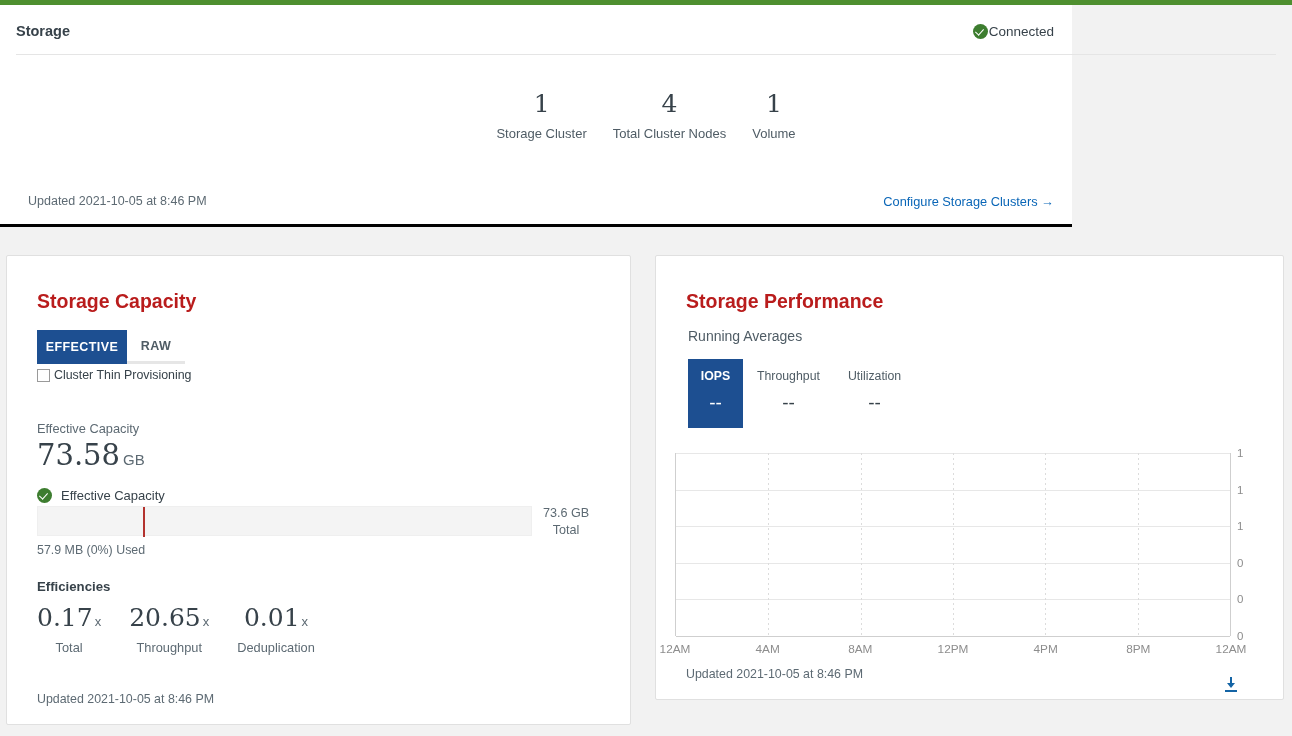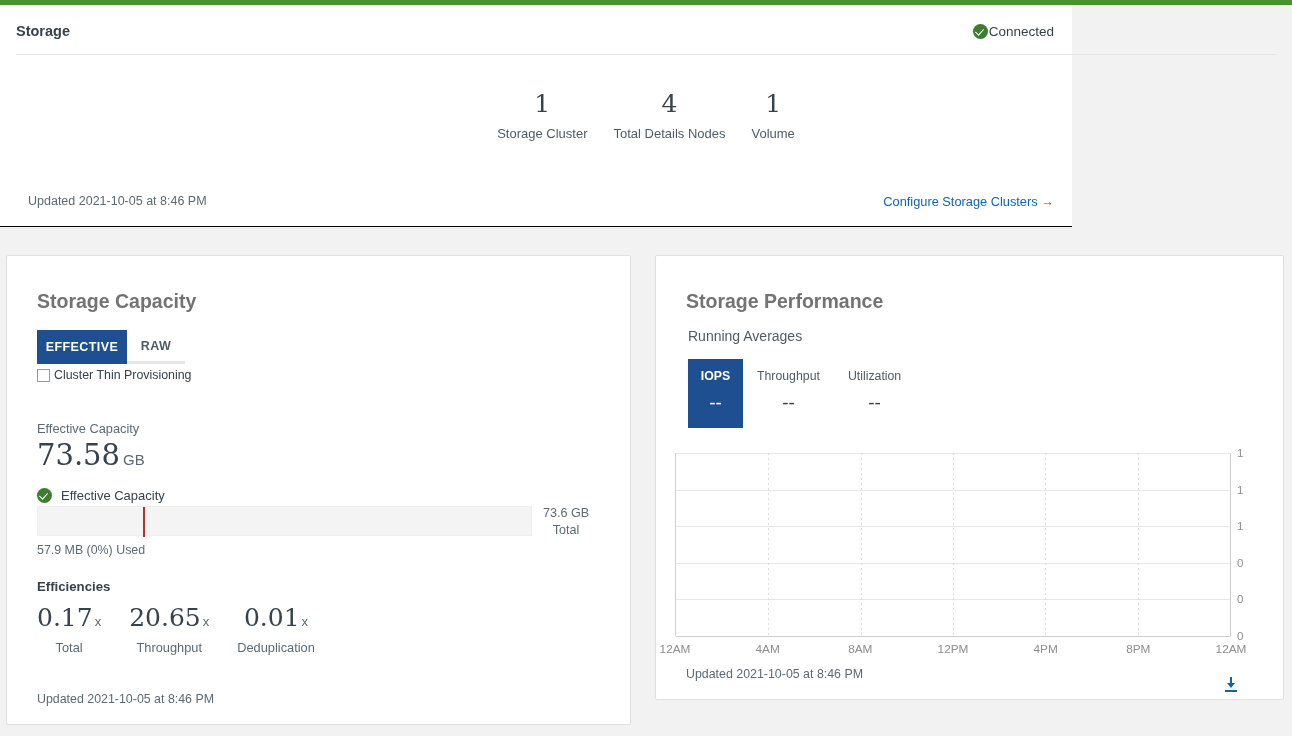--- a/index.html
+++ b/index.html
@@ -13,21 +13,21 @@
   .top-accent {
     position: absolute; top: 0; left: 0;
     width: 1292px; height: 5px;
     background: #4e8f2f;
   }
   
   .summary-card {
     position: absolute; top: 5px; left: 0;
     width: 1072px; height: 222px;
     background: #ffffff;
-    border-bottom: 1px solid #000000;
+    border-bottom: 3px solid #000000;
   }
   .summary-title {
     position: absolute; top: 18px; left: 16px;
     font-size: 14.5px; font-weight: bold; color: #37424a;
   }
   .conn-status {
     position: absolute; top: 19px; right: 18px;
     display: flex; align-items: center; gap: 1px;
     font-size: 13.5px; color: #37424a;
   }
@@ -74,21 +74,21 @@
   }
   
   .panel {
     position: absolute; background: #ffffff;
     border: 1px solid #e0e0e0; border-radius: 2px;
   }
   #capacity-panel { top: 255px; left: 6px; width: 625px; height: 470px; }
   #performance-panel { top: 255px; left: 655px; width: 629px; height: 445px; }
   .panel-title {
     position: absolute; top: 34px; left: 30px;
-    font-size: 19.5px; font-weight: bold; color: #737373;
+    font-size: 19.5px; font-weight: bold; color: #b91c1c;
   }
   
   .cap-tabs { position: absolute; top: 74px; left: 30px; display: flex; }
   .cap-tab {
     height: 34px; display: flex; align-items: center; justify-content: center;
     font-size: 12.5px; font-weight: bold; letter-spacing: .4px; cursor: pointer;
   }
   .cap-tab.active { background: #1d4f91; color: #ffffff; width: 90px; }
   .cap-tab.inactive { background: #ffffff; color: #4f5c65; width: 58px; border-bottom: 3px solid #e6e6e6; }
   .thin-prov {
@@ -181,21 +181,21 @@
 
   <div class="summary-divider"></div>
 
   <div class="metrics">
     <div class="metric">
       <div class="metric-value">1</div>
       <div class="metric-label">Storage Cluster</div>
     </div>
     <div class="metric">
       <div class="metric-value">4</div>
-      <div class="metric-label">Total Details Nodes</div>
+      <div class="metric-label">Total Cluster Nodes</div>
     </div>
     <div class="metric">
       <div class="metric-value">1</div>
       <div class="metric-label">Volume</div>
     </div>
   </div>
 
 
   <div class="summary-updated">Updated 2021-10-05 at 8:46 PM</div>
   <div class="configure-link">Configure Storage Clusters →</div>

